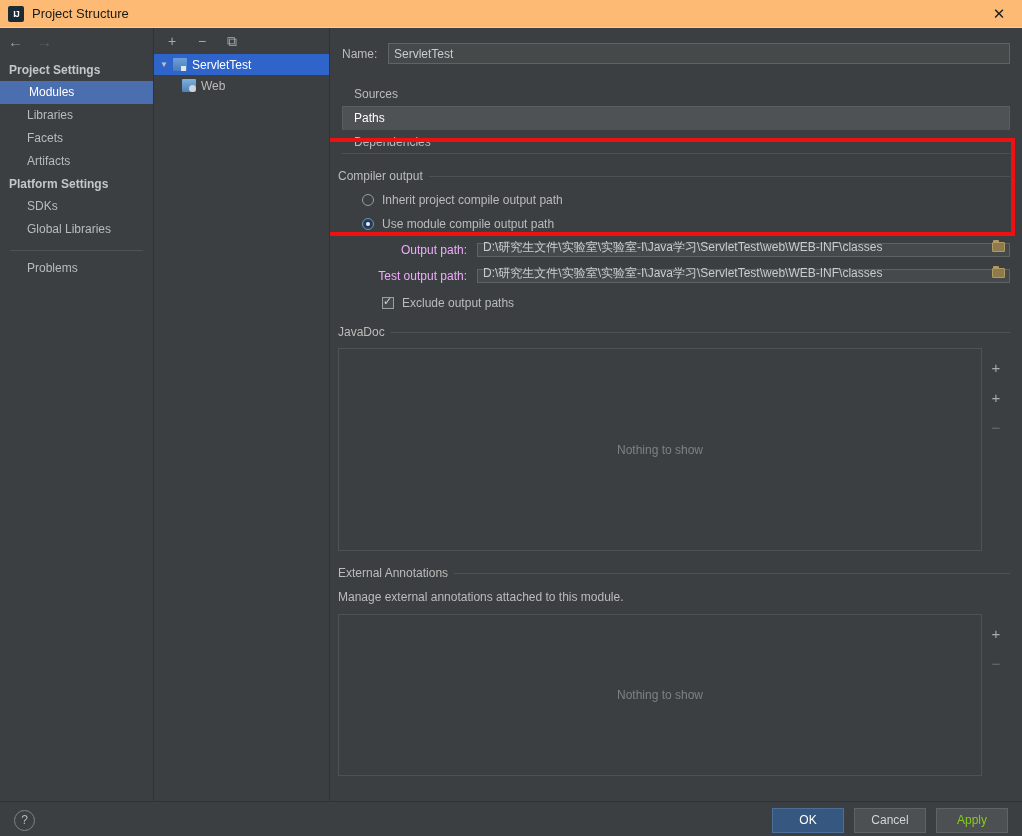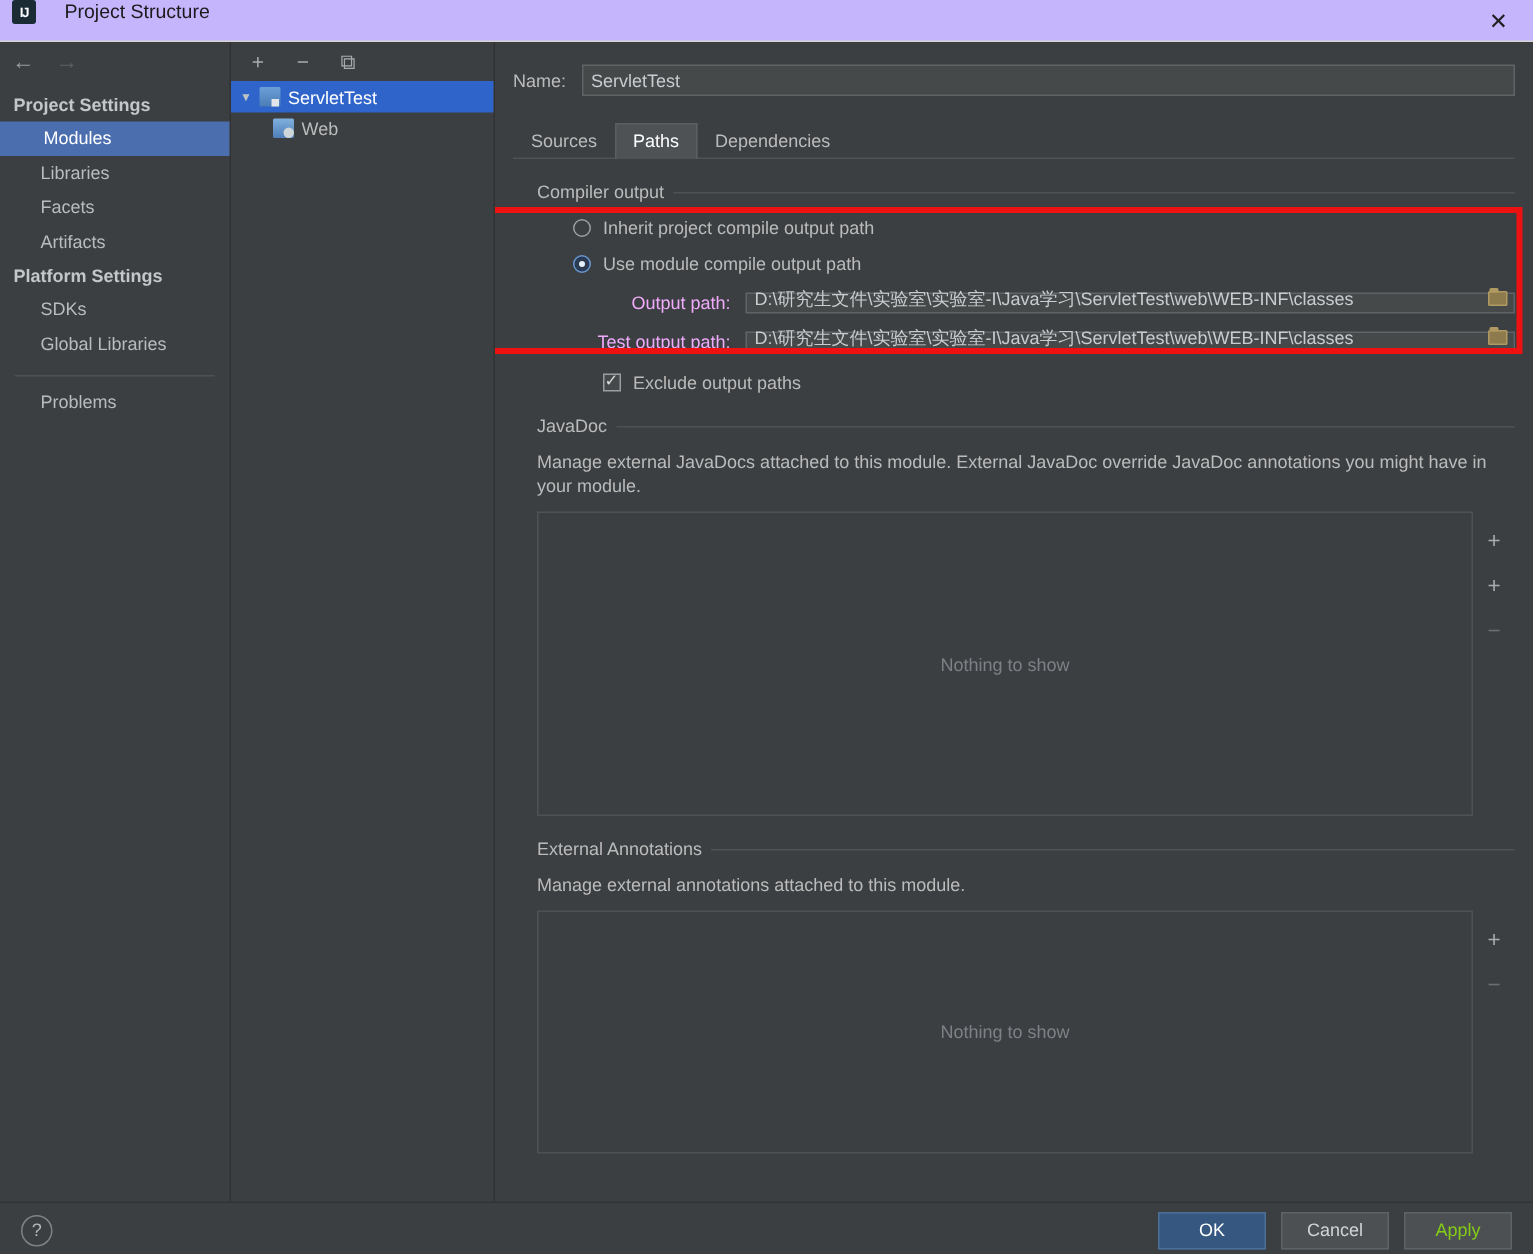--- a/index.html
+++ b/index.html
@@ -11,25 +11,25 @@
     font-family: "Liberation Sans", "DejaVu Sans", sans-serif;
     font-size: 12px;
     color: #bbbbbb;
     overflow: hidden;
     position: relative;
   }
 
   
   .titlebar {
     height: 27px;
-    background: #c4b5fd;
+    background: #fdba74;
     display: flex;
+    align-items: center;
     border-bottom: 1px solid #d6d6d6;
     position: relative;
-    gap: 11px;
   }
   .title-icon {
     width: 16px; height: 16px;
     margin-left: 8px; margin-right: 8px;
     background: #1b2b34;
     border-radius: 2px;
     color: #ffffff;
     font-size: 9px; font-weight: bold;
     display: flex; align-items: center; justify-content: center;
     letter-spacing: -1px;
@@ -190,40 +190,41 @@
     padding: 0 5px;
     line-height: 21px;
     box-sizing: border-box;
   }
 
   .tabs {
     display: flex;
     margin-top: 17px;
     margin-left: 4px;
     border-bottom: 1px solid #4e5254;
+    flex-direction: column;
   }
   .tab {
     padding: 4px 11px 5px 11px;
     font-size: 12px;
     color: #bbbbbb;
     border: 1px solid transparent;
     border-bottom: none;
     position: relative;
     top: 1px;
   }
   .tab.active {
     background: #4e5254;
     border-color: #5a5e60;
     color: #ffffff;
   }
 
   
   .section {
     margin-top: 15px;
-    margin-left: 20px;
+    margin-left: 0;
   }
   .sec-head {
     display: flex; align-items: center;
     font-size: 12px;
     color: #bbbbbb;
     gap: 6px;
   }
   .sec-head .line {
     flex: 1; height: 1px; background: #4e5254;
   }
@@ -512,21 +513,20 @@
         <span class="checkbox checked"></span>
         <span>Exclude output paths</span>
       </div>
     </div>
 
     <div class="section">
       <div class="sec-head">
         <span>JavaDoc</span>
         <span class="line"></span>
       </div>
-      <div class="desc">Manage external JavaDocs attached to this module. External JavaDoc override JavaDoc annotations you might have in your module.</div>
       <div class="list-wrap">
         <div class="list-panel javadoc">
           <span>Nothing to show</span>
         </div>
         <div class="side-btns">
           <span class="side-btn">+</span>
           <span class="side-btn">+</span>
           <span class="side-btn dim">−</span>
         </div>
       </div>

